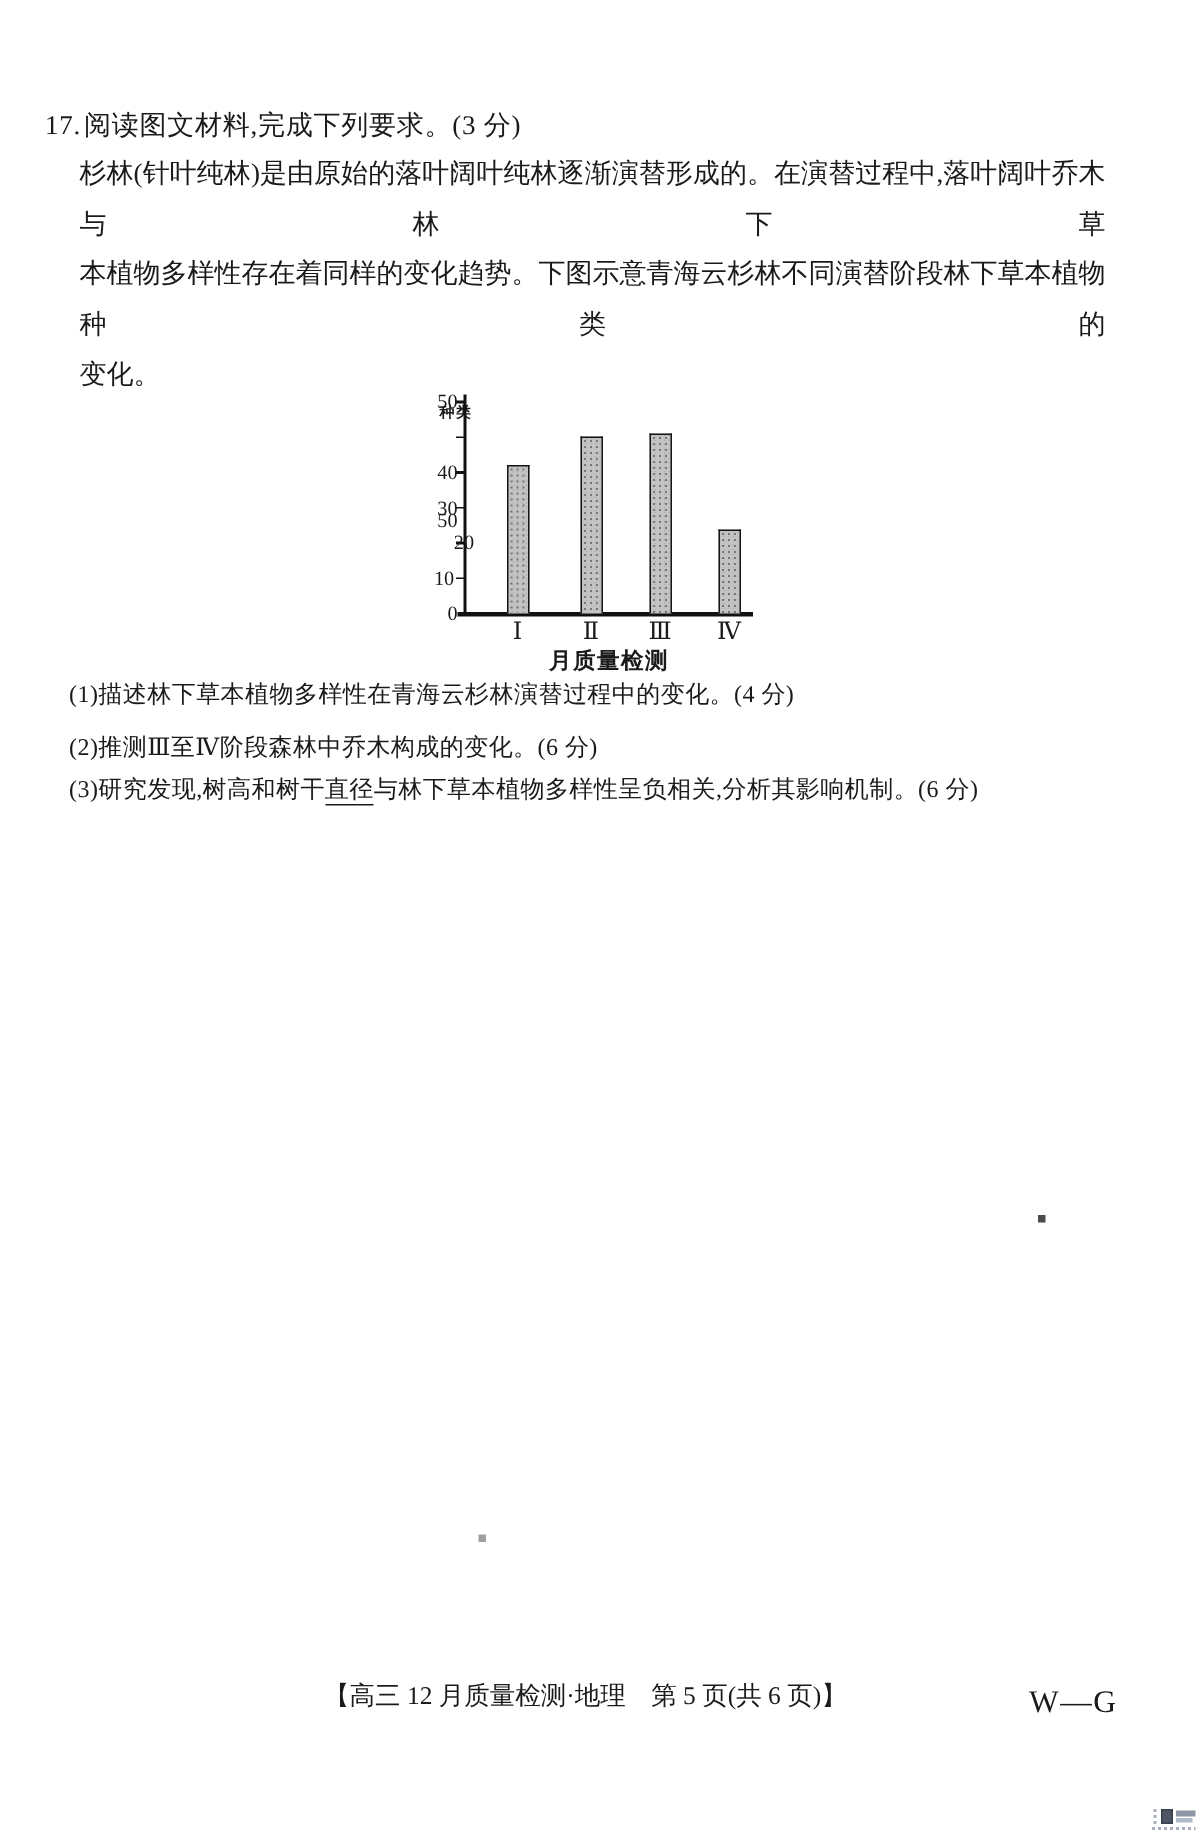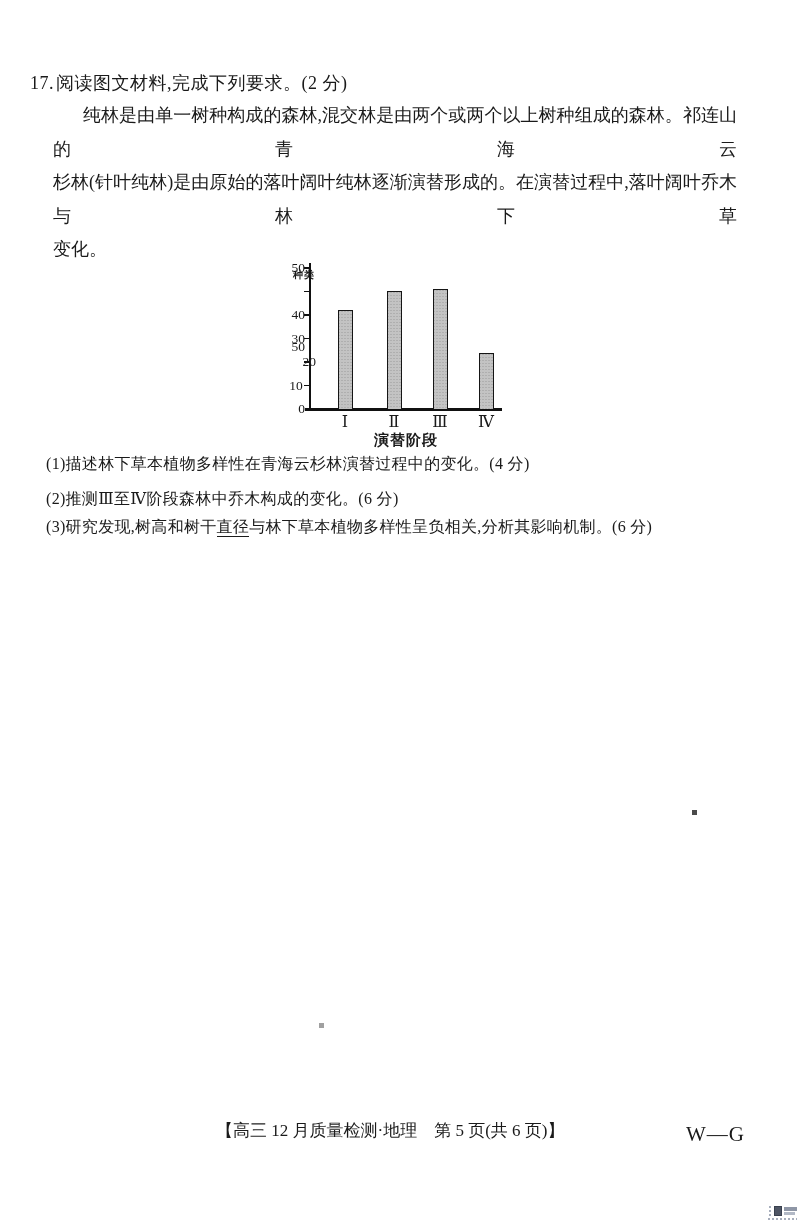--- a/index.html
+++ b/index.html
@@ -45,34 +45,34 @@
   .wm .b2 { position:absolute; left:16px; top:9px; width:11px; height:3px; background:#b2b9c6; }
   .wm .dotsh { position:absolute; left:0px; top:15px; width:29px; height:2px;
                background:repeating-linear-gradient(90deg,#a7aebc 0 2px, rgba(0,0,0,0) 2px 4px); }
   .wm .dotsv { position:absolute; left:1px; top:3px; width:2px; height:10px;
                background:repeating-linear-gradient(180deg,#a7aebc 0 2px, rgba(0,0,0,0) 2px 4px); }
 </style>
 </head>
 <body>
 
 <div class="q-header">
-  <span class="qnum">17.</span><span>阅读图文材料,完成下列要求。(2 分)</span>
+  <span class="qnum">17.</span><span>阅读图文材料,完成下列要求。(3 分)</span>
 </div>
 
 <div class="para">
-  <div class="pline first">纯林是由单一树种构成的森林,混交林是由两个或两个以上树种组成的森林。祁连山的青海云</div>
   <div class="pline">杉林(针叶纯林)是由原始的落叶阔叶纯林逐渐演替形成的。在演替过程中,落叶阔叶乔木与林下草</div>
+  <div class="pline">本植物多样性存在着同样的变化趋势。下图示意青海云杉林不同演替阶段林下草本植物种类的</div>
   <div class="pline last">变化。</div>
 </div>
 
 <div class="chart" id="chart">
   <div class="ylab">种类</div>
   <div class="yaxis"></div>
   <div class="xaxis"></div>
-  <div class="xlab">演替阶段</div>
+  <div class="xlab">月质量检测</div>
 <div class="yticklab" style="top: 163px; position: absolute; left: -3px; width: 18px;">0</div>
     <div class="ytick" style="top: 146.7px;"></div>
     <div class="yticklab" style="top: 139.5px; position: absolute; left: -3px; width: 18px; text-align: center;">10</div>
     <div class="ytick" style="top: 123.2px;"></div>
     <div class="yticklab" style="top: 116px; position: absolute; left: -3px; width: 18px; margin-left: 11px;">20</div>
     <div class="ytick" style="top: 99.7px;"></div>
     <div class="yticklab" style="top: 92.5px; position: absolute; left: -3px; width: 18px;">30</div>
     <div class="ytick" style="top: 76.2px;"></div>
     <div class="yticklab" style="top: 69px; position: absolute; left: -3px; width: 18px;">40</div>
     <div class="ytick" style="top: 52.7px;"></div>

